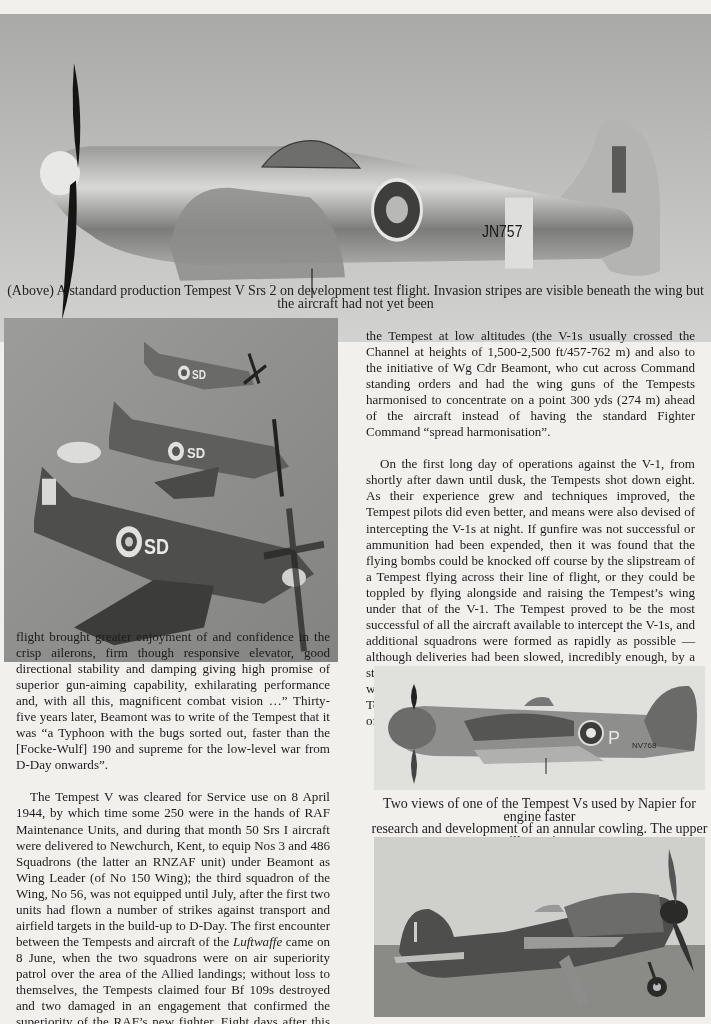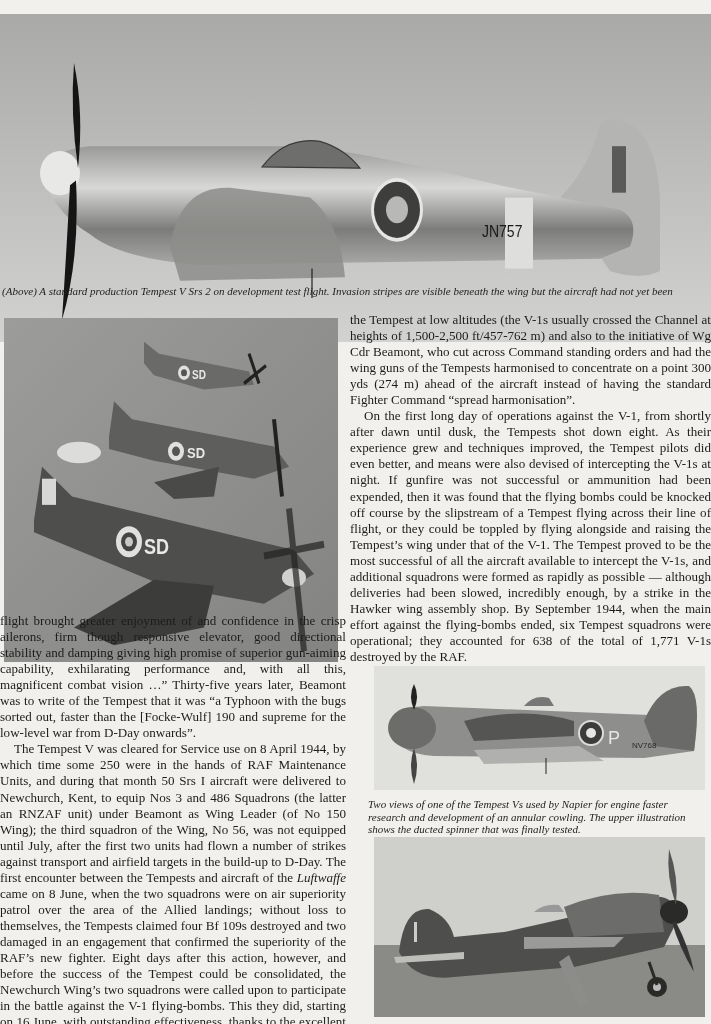--- a/index.html
+++ b/index.html
@@ -15,37 +15,36 @@
     overflow: hidden;
   }
   .photo svg { display: block; width: 100%; height: 100%; }
   #photo-top { left: 0; top: 14px; width: 711px; height: 328px; background: #b9b9b7; }
   #photo-formation { left: 4px; top: 318px; width: 334px; height: 344px; background: #8f8f8d; }
   #photo-napier-flight { left: 374px; top: 666px; width: 331px; height: 124px; background: #e2e2df; }
   #photo-napier-ground { left: 374px; top: 837px; width: 331px; height: 180px; background: #cfcfcb; }
 
   .caption {
     position: absolute;
-    font-style: italic;
-    font-size: 11px;
+    font-size: 14px;
     line-height: 12.5px;
-    text-align: left;
+    text-align: center;
     color: #222;
   }
   #caption-top { left: 2px; top: 285px; width: 707px; }
   #caption-napier { left: 368px; top: 798px; width: 343px; }
 
   .col {
     position: absolute;
     font-size: 13.05px;
     line-height: 16.05px;
     text-align: justify;
     text-justify: inter-word;
   }
-  .col p { margin: 0; }
+  .col p { margin: 16px; }
   .col p.indent { text-indent: 14px; font-family: Liberation Serif, serif; }
   #col-right { left: 350px; top: 312px; width: 361px; }
   #col-left { left: 0px; top: 613px; width: 346px; }
   em { font-style: italic; }
 </style>
 </head>
 <body>
 
 <div class="photo" id="photo-top">
   <svg viewBox="0 0 711 268" preserveAspectRatio="none">

